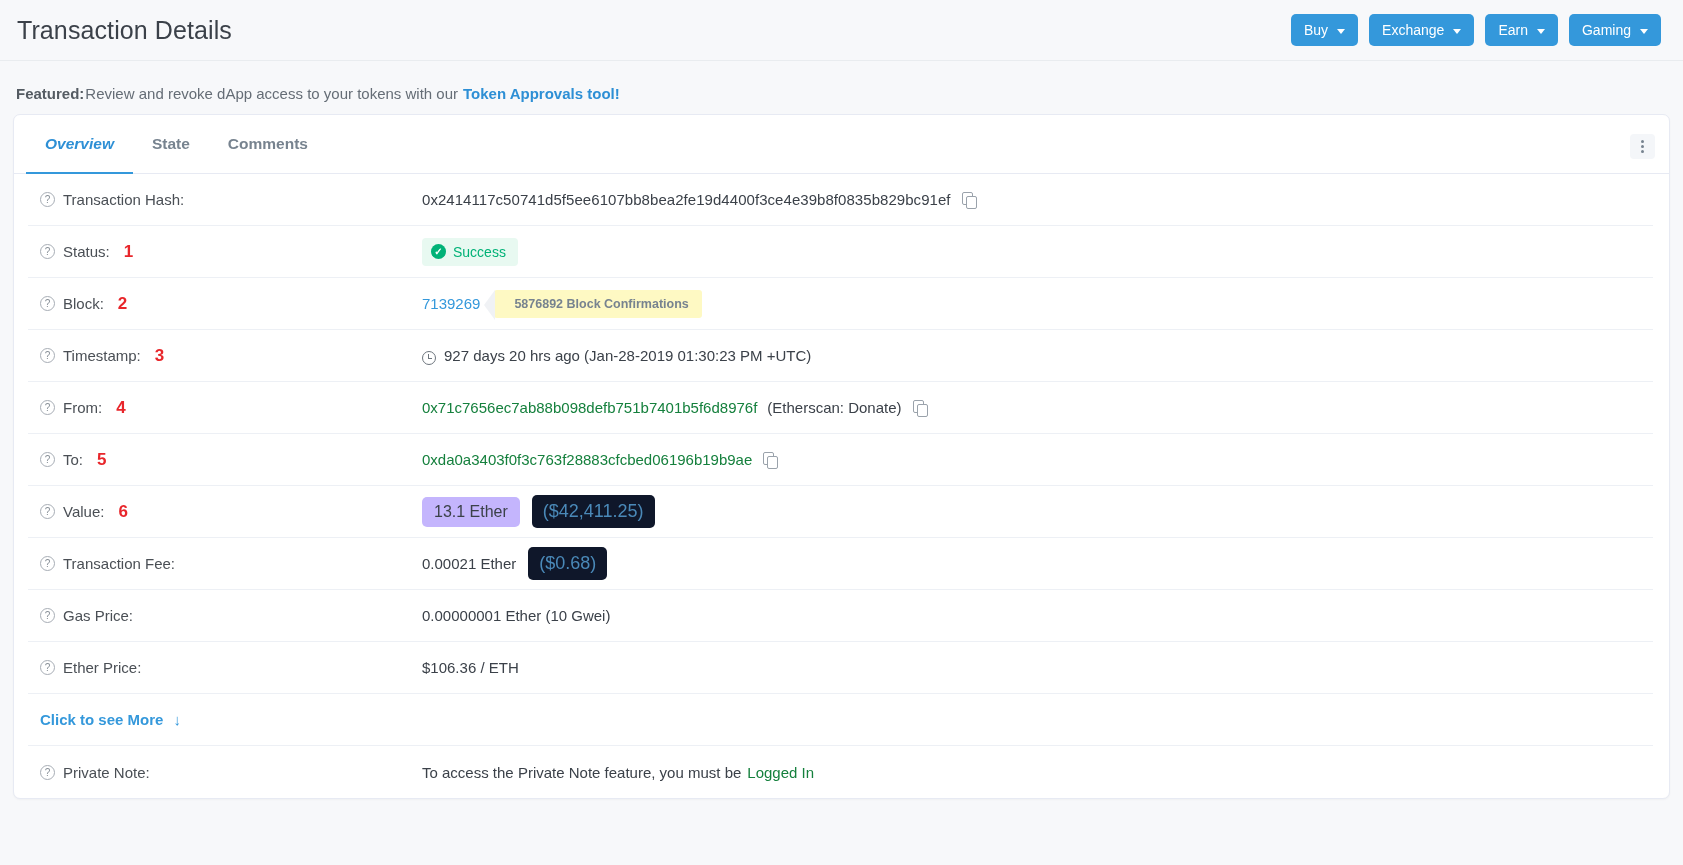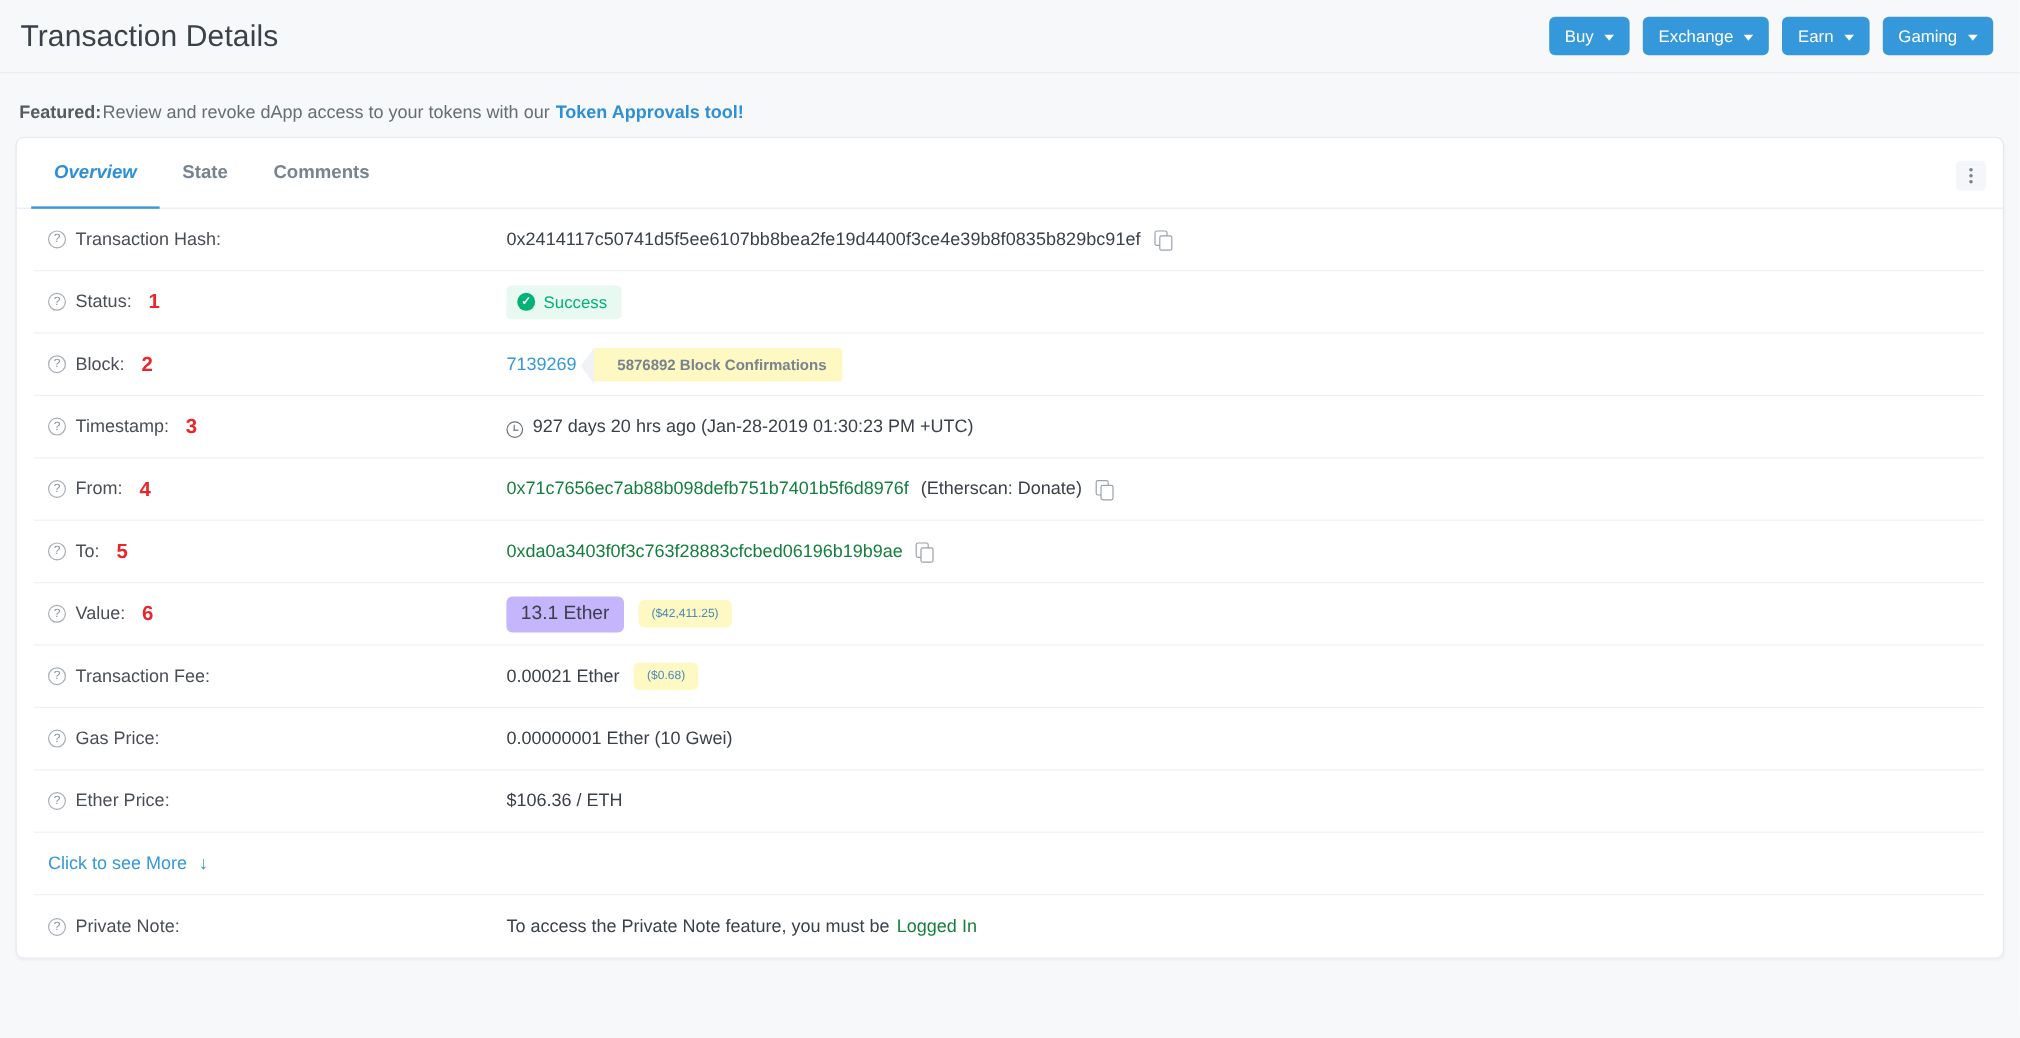--- a/index.html
+++ b/index.html
@@ -252,23 +252,23 @@
   }
   .chip-grey {
     background: #c4b5fd;
     color: #3b4149;
     font-size: 16px;
     border-radius: 5px;
     padding: 6px 12px;
     display: inline-block;
   }
   .chip-blue {
-    background: #fef9c3;
+    background: #0f172a;
     color: #4a89b8;
-    font-size: 10px;
+    font-size: 18px;
     border-radius: 5px;
     padding: 6px 11px;
     display: inline-block;
     margin-left: 12px;
   }
   .note-paren { color: #3b4149; margin-left: 10px; }
   .more-row {
     display: flex;
     align-items: center;
     min-height: 52px;
@@ -276,20 +276,21 @@
     margin: 0 16px 0 14px;
     padding-left: 12px;
   }
   .more-link {
     color: #3498db;
     font-size: 15px;
     cursor: pointer;
     display: inline-flex;
     align-items: center;
     gap: 10px;
+    font-weight: bold;
   }
   .arrow-down { font-size: 15px; color: #3498db; }
 </style>
 </head>
 <body>
 
 <div class="page">
 
   <div class="header">
     <div class="page-title">Transaction Details</div>

